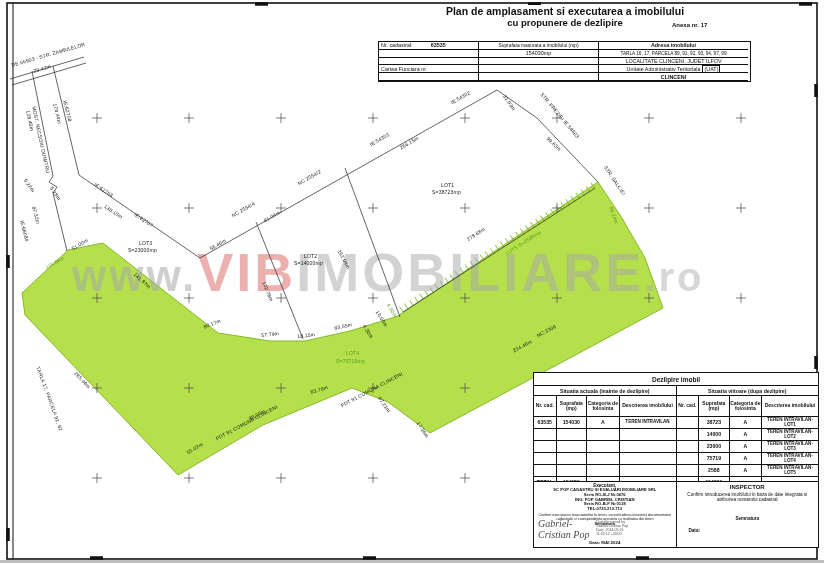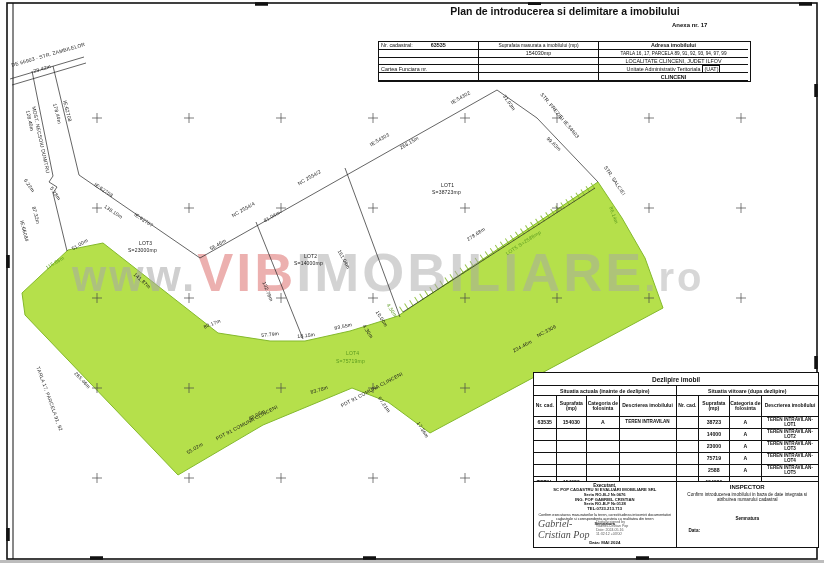--- a/index.html
+++ b/index.html
@@ -161,21 +161,22 @@
       <span class="map-label" style="left: 340px; top: 404px; transform: rotate(-28deg);">PDT 91 COMUNA CLINCENI</span>
       <span class="map-label" style="left: 310px; top: 390px; transform: rotate(-16deg);">83.78m</span>
       <span class="map-label" style="left: 215px; top: 437px; transform: rotate(-28deg);">PDT 91 COMUNA CLINCENI</span>
       <span class="map-label" style="left: 248px; top: 417px; transform: rotate(-28deg);">88.06m</span>
       <span class="map-label" style="left: 186px; top: 451px; transform: rotate(-31deg);">55.02m</span>
       <span class="map-label" style="left: 40px; top: 366px; transform: rotate(70deg);">TARLA 17, PARCELA 91, 92</span>
       <span class="map-label" style="left: 77px; top: 371px; transform: rotate(47deg);">265.46m</span>
     </div>
 
   <div class="title-block">
-    <div class="t1">Plan de introducerea si delimitare a imobilului</div>
+    <div class="t1">Plan de amplasament si executarea a imobilului</div>
+    <div class="t2">cu propunere de dezlipire</div>
   </div>
   <div class="anexa">Anexa nr. 17</div>
 
   <div class="ht">
     <div class="l">
       <span>Nr. cadastral:</span>
       <span class="bld" style="margin-left:18px">63535</span>
     </div>
     <div style="font-size:4.9px">Suprafata masurata a imobilului (mp)</div>
     <div class="bld">Adresa imobilului</div>

